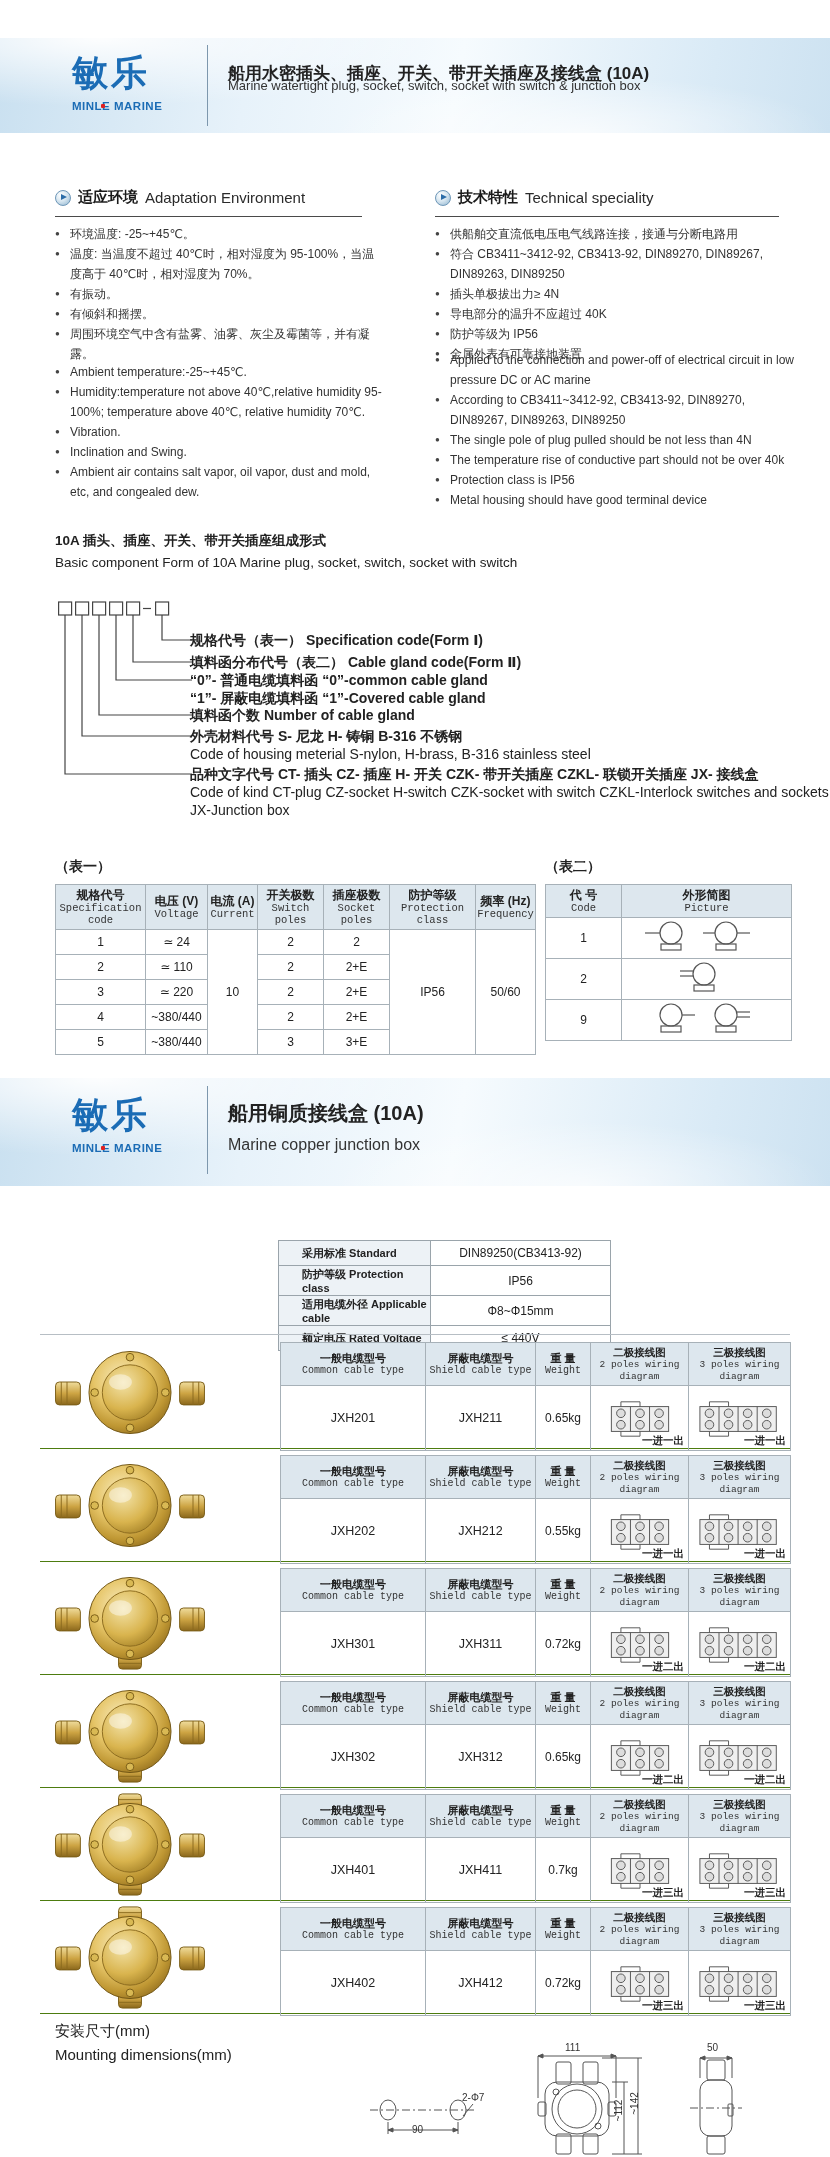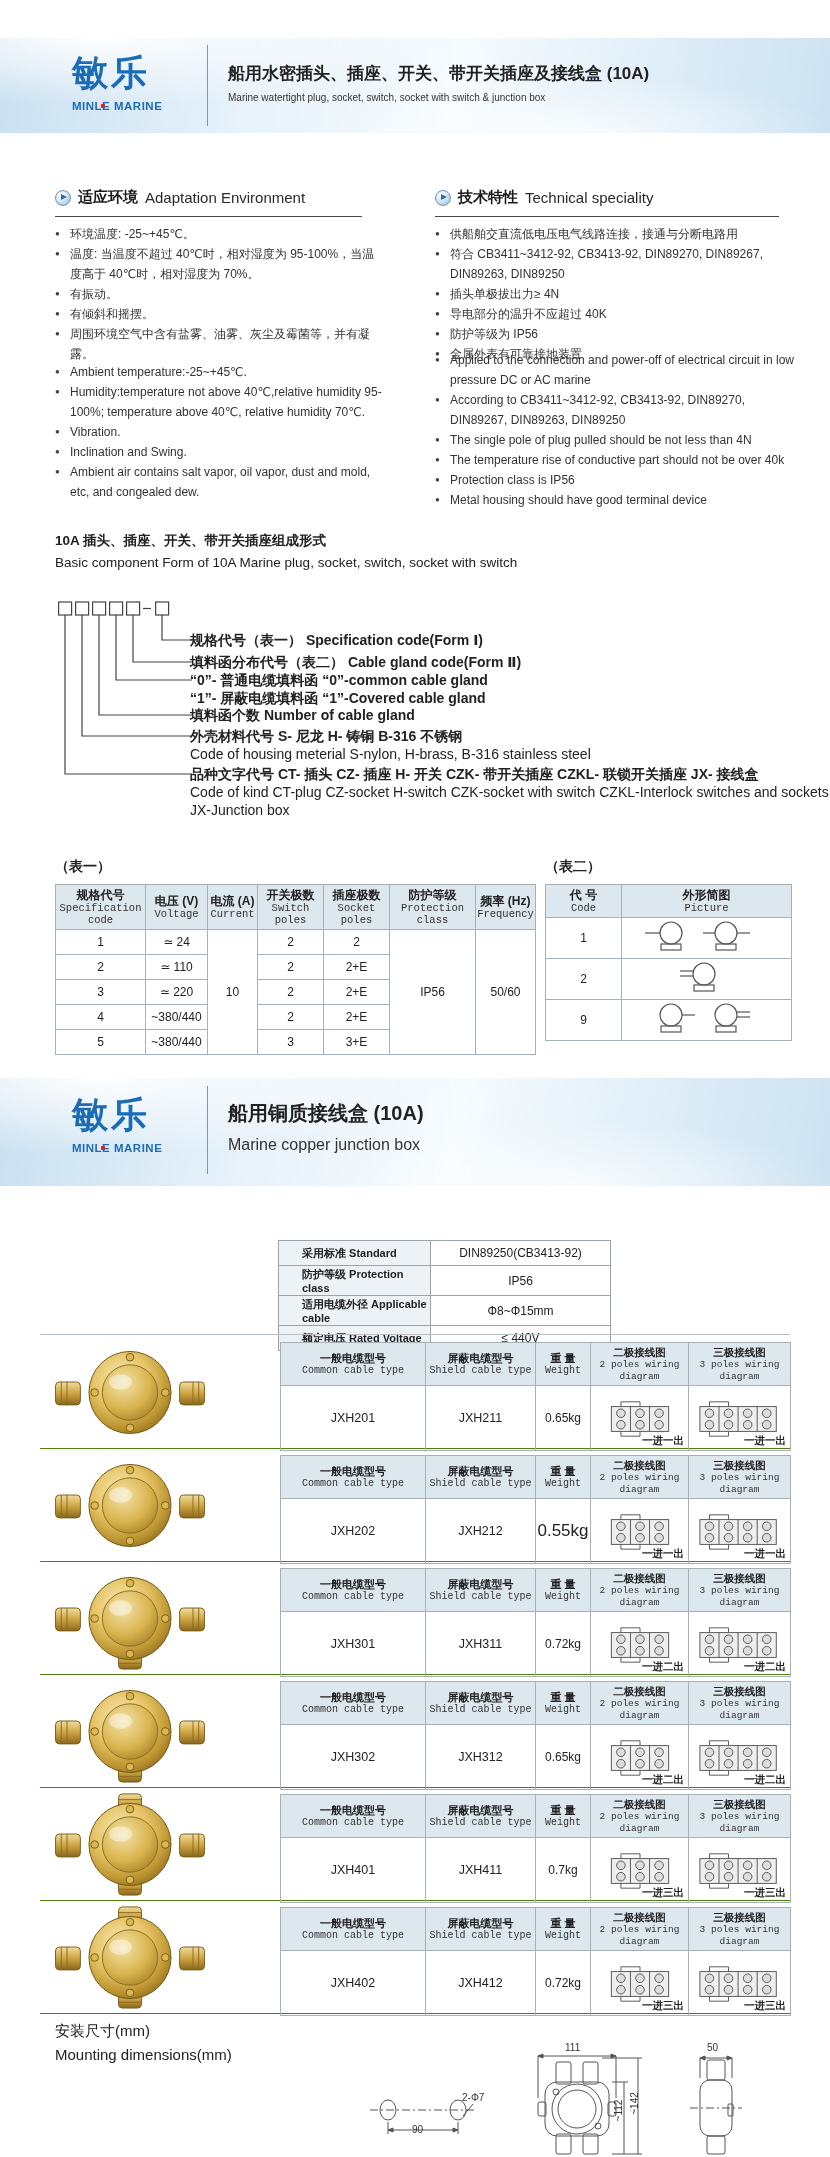--- a/index.html
+++ b/index.html
@@ -106,21 +106,21 @@
 </svg>
 
 <div id="page">
 
   <div class="band band1">
     <div class="logo-cn" style="top:16px">敏乐</div>
     <div class="logo-en" style="top:62px">MINLE MARINE</div>
     <div class="logo-dot" style="left:101px;top:66px"></div>
     <div class="vdivider" style="left:207px;top:7px;height:81px"></div>
     <div class="b-title-cn" style="top:24px;font-size:17px">船用水密插头、插座、开关、带开关插座及接线盒 (10A)</div>
-    <div class="b-title-en" style="top:54px;font-size:10px">Marine watertight plug, socket, switch, socket with switch &amp; junction box</div>
+    <div class="b-title-en" style="top:40px;font-size:13px">Marine watertight plug, socket, switch, socket with switch &amp; junction box</div>
   </div>
 
   <div class="col-head" style="left:55px;width:307px">
     <span class="play-icon"></span>
     <span class="head-cn">适应环境</span>
     <span class="head-en">Adaptation Environment</span>
   </div>
   <div class="blist" style="left:55px;top:224px;width:325px">
       <div class="bullet">环境温度: -25~+45℃。</div>
       <div class="bullet">温度: 当温度不超过 40℃时，相对湿度为 95-100%，当温度高于 40℃时，相对湿度为 70%。</div>
@@ -542,21 +542,21 @@
           <th>
                 <div class="hcn" style="font-size:10.5px">三极接线图</div>
                 <div class="hen" style="font-size:9.5px">3 poles wiring diagram</div>
               </th>
         </tr>
           </thead>
         <tbody>
             <tr>
           <td>JXH202</td>
           <td>JXH212</td>
-          <td style="font-size:17px">0.55kg</td>
+          <td style="font-size:12px">0.55kg</td>
           <td>
             <svg class="wire-svg" width="84" height="42" viewBox="0 0 84 44">
               <g fill="none" stroke="#555" stroke-width="1">
                 <rect x="12" y="9" width="60" height="26" fill="#efefef"></rect>
                 <line x1="32" y1="9" x2="32" y2="35"></line>
                     <line x1="52" y1="9" x2="52" y2="35"></line>
                 <path d="M22 9 V4 H42 V9"></path>
                     <path d="M22 35 V40 H42 V35"></path>
                 <circle cx="22" cy="16" r="4.5" fill="#ddd"></circle>
                     <circle cx="42" cy="16" r="4.5" fill="#ddd"></circle>

